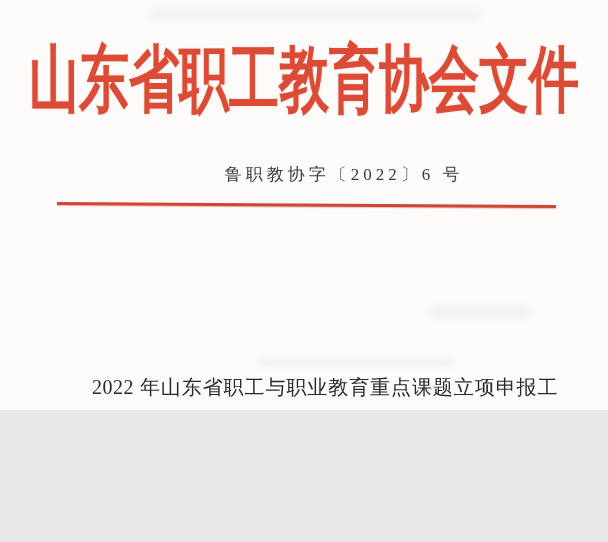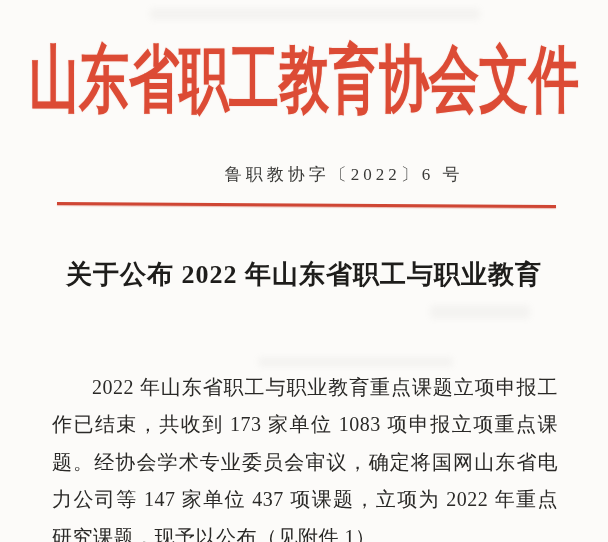--- a/index.html
+++ b/index.html
@@ -3,21 +3,21 @@
 <meta charset="utf-8">
 <style>
   html, body {
     margin: 0;
     padding: 0;
     background: #e8e8e8;
   }
   .page {
     position: relative;
     width: 608px;
-    height: 542px;
+    height: 410px;
     margin: 0 auto;
     background: #fcfbf9;
     overflow: hidden;
     font-family: "Liberation Serif", serif;
   }
 
   
   .smudge {
     position: absolute;
     background: #9a9a96;
@@ -117,20 +117,19 @@
   <div class="smudge smudge-mid"></div>
   <div class="smudge smudge-title"></div>
 
   <div class="org-header">山东省职工教育协会文件</div>
 
   <div class="doc-number">鲁职教协字〔2022〕6 号</div>
 
   <div class="red-line"></div>
 
   <div class="doc-title">
-    <div>关于公布 2022 年山东省职工与职业教育</div>
   </div>
 
   <div class="doc-body">
     <p class="paragraph">2022 年山东省职工与职业教育重点课题立项申报工作已结束，共收到 173 家单位 1083 项申报立项重点课题。经协会学术专业委员会审议，确定将国网山东省电力公司等 147 家单位 437 项课题，立项为 2022 年重点研究课题，现予以公布（见附件 1）。</p>
   </div>
 
 </div>
 
 </body></html>

